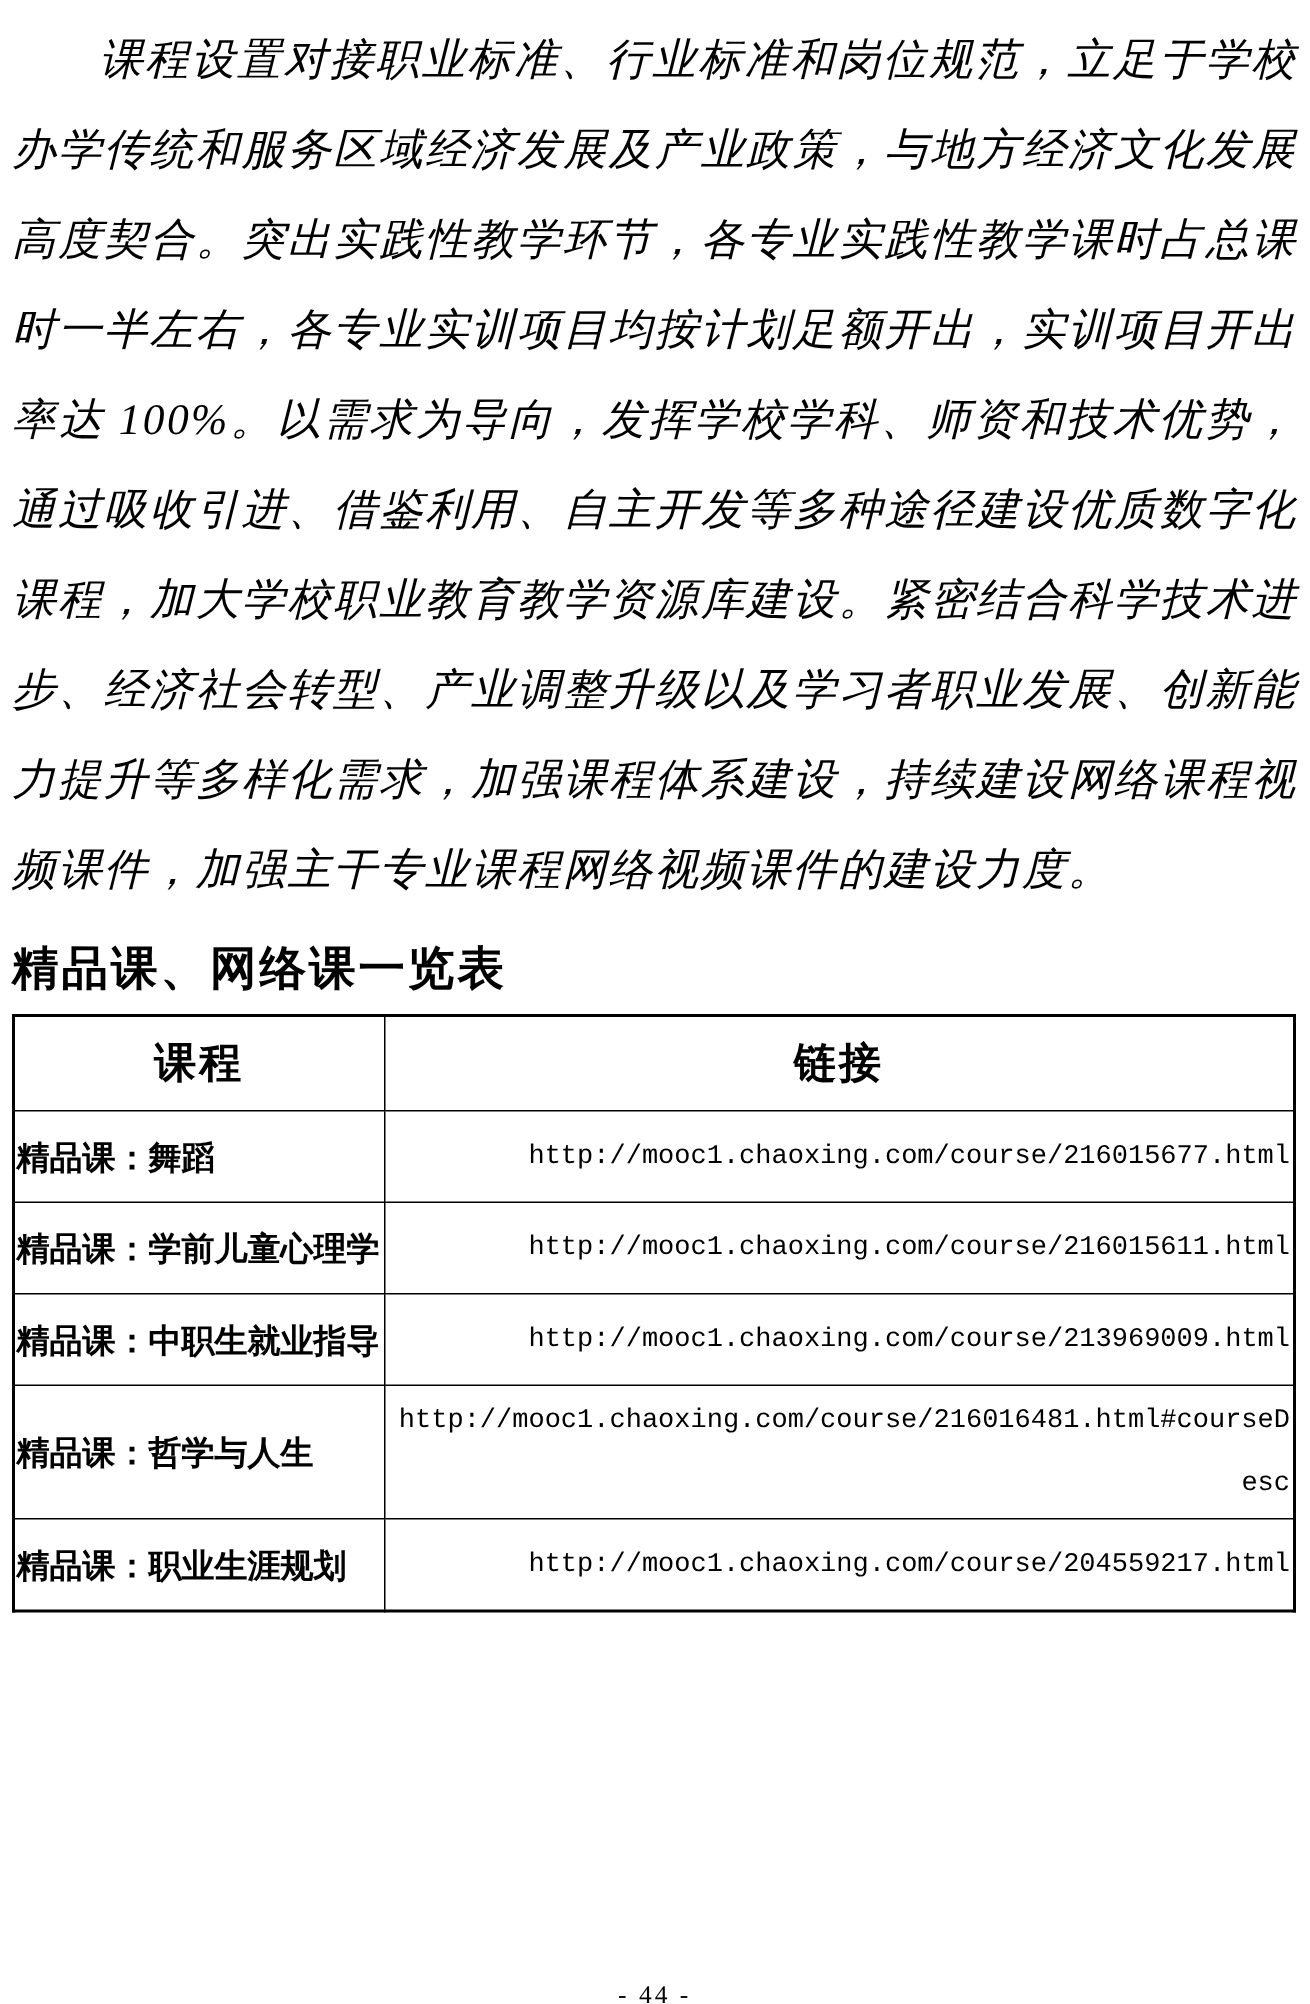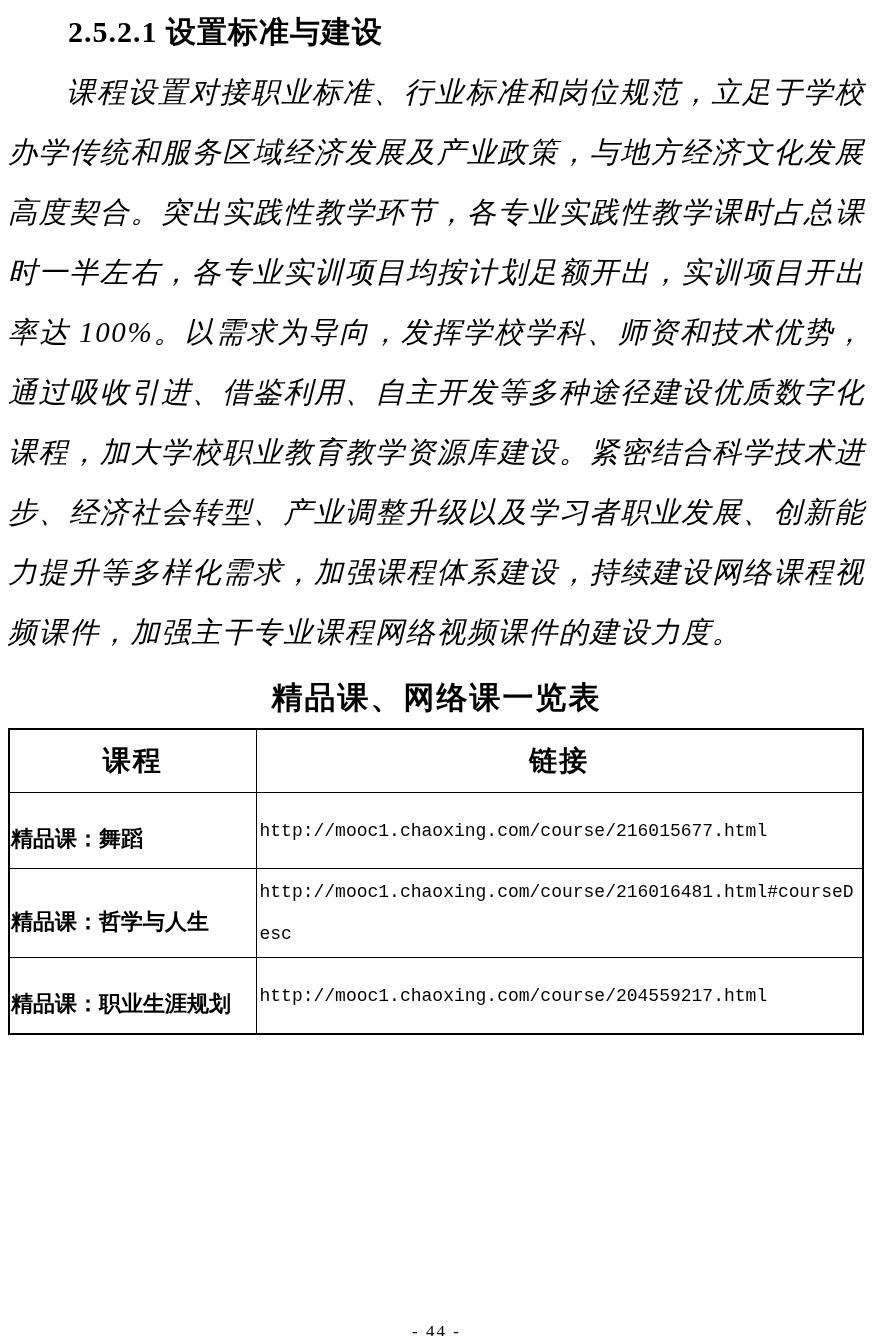--- a/index.html
+++ b/index.html
@@ -36,21 +36,21 @@
     letter-spacing: 1.6px;
     text-align: justify;
     text-align-last: left;
     text-indent: 2em;
     font-style: italic;
   }
   .table-caption {
     margin: 16px 0 0 0;
     font-size: 31px;
     font-weight: bold;
-    text-align: center;
+    text-align: left;
     line-height: 40px;
     letter-spacing: 2px;
   }
   table.course-table {
     margin-top: 10px;
     width: 854px;
     border-collapse: collapse;
     table-layout: fixed;
     border: 2px solid #000000;
   }
@@ -63,49 +63,48 @@
     font-size: 28px;
     font-weight: bold;
     text-align: center;
     height: 60px;
     letter-spacing: 2px;
   }
   .course-cell {
     font-size: 22px;
     font-weight: bold;
     height: 54px;
-    padding: 19px 2px 2px 1px;
+    padding: 4px 2px 2px 1px;
     text-align: left;
   }
   .link-cell {
     font-family: "Liberation Mono", monospace;
     font-size: 18px;
     line-height: 42px;
     padding: 2px 2px 2px 3px;
     word-break: break-all;
-    text-align: left;
+    text-align: right;
   }
   .page-footer {
     position: absolute;
     left: 0;
     bottom: 6px;
     width: 873px;
     text-align: center;
   }
   .page-number {
     font-size: 17px;
     letter-spacing: 2px;
   }
 </style>
 </head>
 <body>
 
 <div class="page">
 
-  <h1 class="heading">2.5.2.1 设置标准与建设</h1>
 
   <p class="body-text">课程设置对接职业标准、行业标准和岗位规范，立足于学校办学传统和服务区域经济发展及产业政策，与地方经济文化发展高度契合。突出实践性教学环节，各专业实践性教学课时占总课时一半左右，各专业实训项目均按计划足额开出，实训项目开出率达 100%。以需求为导向，发挥学校学科、师资和技术优势，通过吸收引进、借鉴利用、自主开发等多种途径建设优质数字化课程，加大学校职业教育教学资源库建设。紧密结合科学技术进步、经济社会转型、产业调整升级以及学习者职业发展、创新能力提升等多样化需求，加强课程体系建设，持续建设网络课程视频课件，加强主干专业课程网络视频课件的建设力度。</p>
 
   <h2 class="table-caption">精品课、网络课一览表</h2>
 
   <table class="course-table">
     <colgroup>
       <col style="width:247px">
       <col style="width:607px">
     </colgroup>
@@ -114,20 +113,28 @@
         <th>课程</th>
         <th>链接</th>
       </tr>
     </thead>
     <tbody id="table-body">
         <tr>
           <td class="course-cell">精品课：舞蹈</td>
           <td class="link-cell">http://mooc1.chaoxing.com/course/216015677.html</td>
         </tr>
         <tr>
+          <td class="course-cell">精品课：学前儿童心理学</td>
+          <td class="link-cell">http://mooc1.chaoxing.com/course/216015611.html</td>
+        </tr>
+        <tr>
+          <td class="course-cell">精品课：中职生就业指导</td>
+          <td class="link-cell">http://mooc1.chaoxing.com/course/213969009.html</td>
+        </tr>
+        <tr>
           <td class="course-cell">精品课：哲学与人生</td>
           <td class="link-cell">http://mooc1.chaoxing.com/course/216016481.html#courseDesc</td>
         </tr>
         <tr>
           <td class="course-cell">精品课：职业生涯规划</td>
           <td class="link-cell">http://mooc1.chaoxing.com/course/204559217.html</td>
         </tr>
       </tbody>
   </table>
 

